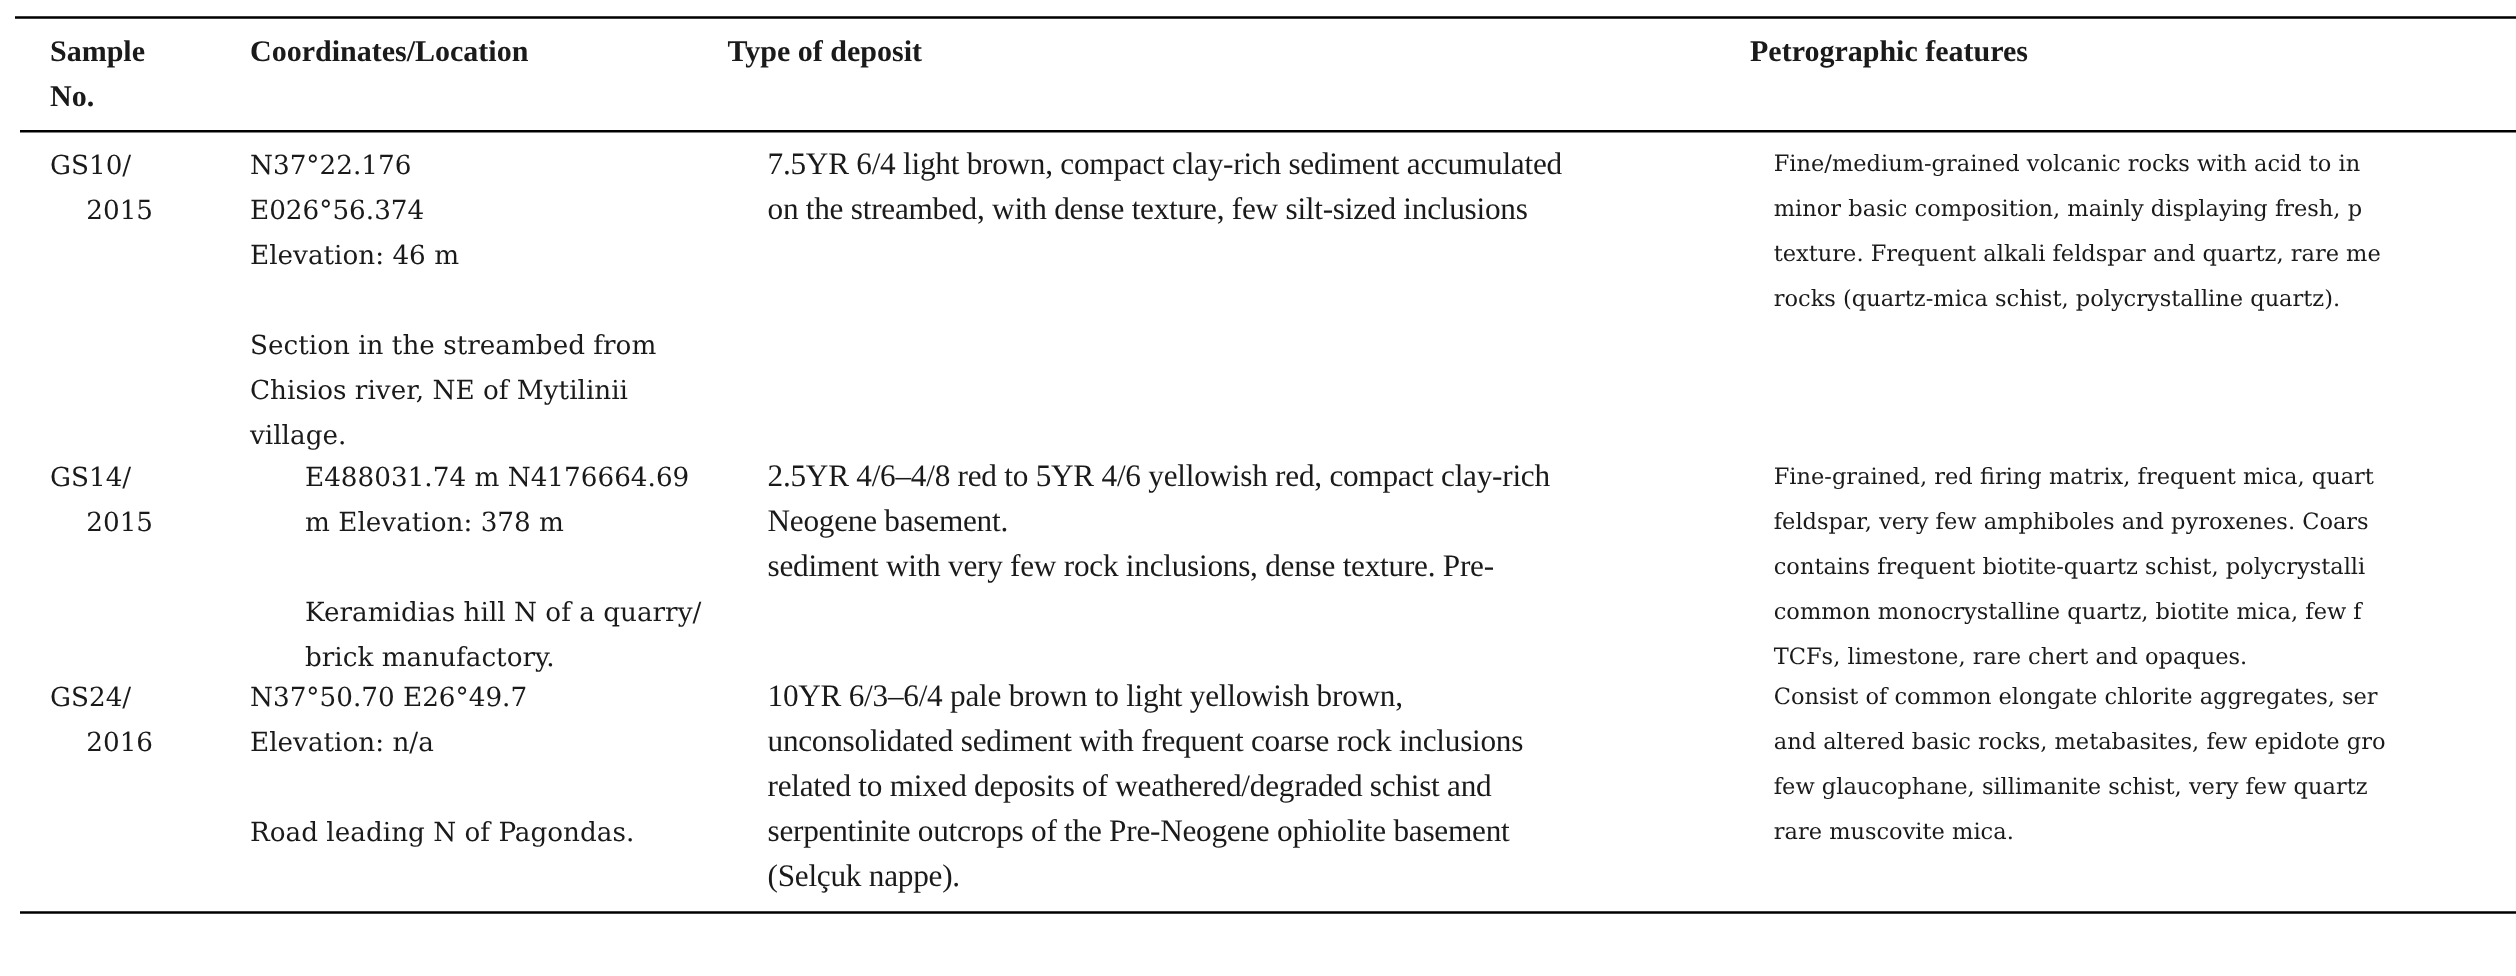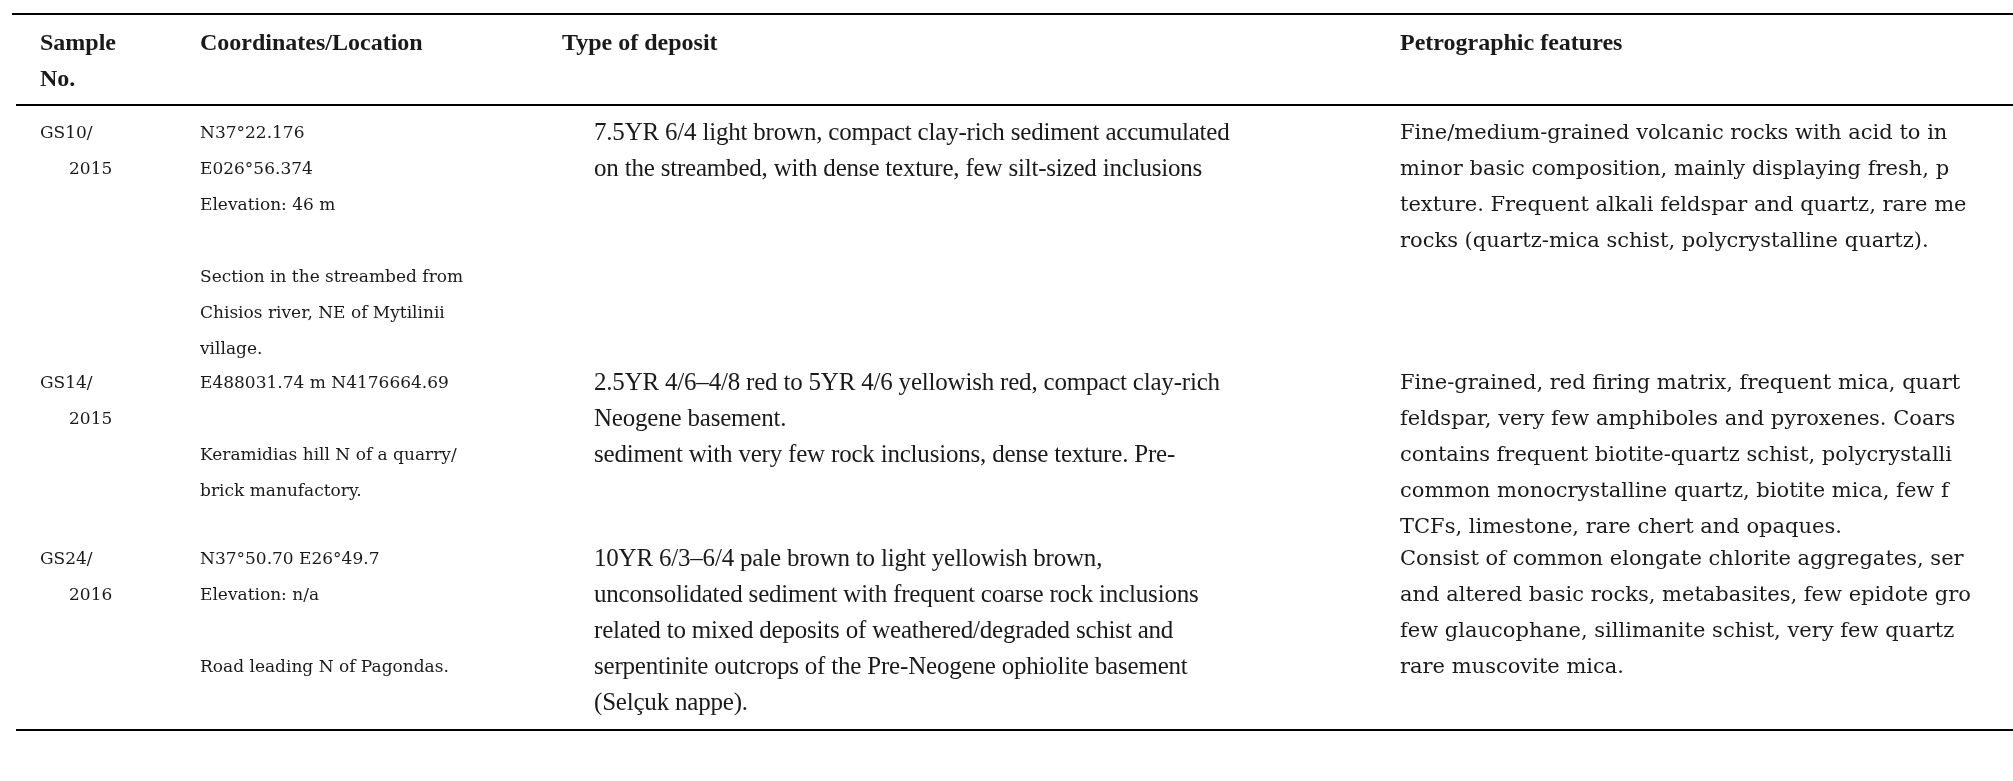--- a/index.html
+++ b/index.html
@@ -26,46 +26,46 @@
       position: absolute;
       background: #000;
       height: 2px;
     }
     .rule.top { top: 13px; left: 12px; width: 2001px; }
     .rule.mid { top: 104px; left: 16px; width: 1997px; }
     .rule.bottom { top: 729px; left: 16px; width: 1997px; height: 2px; }
 
     .cell {
       position: absolute;
-      font-size: 17px;
+      font-size: 21px;
       line-height: 36px;
       white-space: nowrap;
     }
     .hdr {
       font-weight: bold;
       font-size: 21px;
       line-height: 36px;
       font-family: "Liberation Serif", "DejaVu Serif", serif;
       font-size: 24px;
     }
     .col-sample { left: 40px; }
     .col-coord { left: 200px; }
-    .col-type { left: 562px; }
+    .col-type { left: 582px; }
     .col-petro { left: 1400px; }
 
     .sample-line2 { padding-left: 29px; }
     .gap { height: 36px; }
     .line { display: block; }
     .type-text {
       font-family: "Liberation Serif", "DejaVu Serif", serif;
       font-size: 25px;
       letter-spacing: -0.2px;
       margin-left: 32px;
     }
-    .petro-text { font-size: 21px; }
+    .petro-text { font-size: 18px; margin-left: 19px; }
   </style>
 </head>
 <body>
 
 <div class="page">
 
   <div class="rule top"></div>
 
   <div class="cell hdr col-sample" style="top:24px;">
     <span class="line">Sample</span>
@@ -101,22 +101,23 @@
       <span class="line">texture. Frequent alkali feldspar and quartz, rare me</span>
       <span class="line">rocks (quartz-mica schist, polycrystalline quartz).</span>
     </div>
   </div>
 
   <div>
     <div class="cell col-sample" style="top:364px;">
       <span class="line">GS14/</span>
       <span class="line sample-line2">2015</span>
     </div>
-    <div class="cell col-coord" style="top:364px;">
+    <div class="cell col-coord" style="top:364px;margin-left:44px;">
       <span class="line">E488031.74 m N4176664.69</span>
+      <span class="line">m Elevation: 378 m</span>
       <span class="line gap"></span>
       <span class="line">Keramidias hill N of a quarry/</span>
       <span class="line">brick manufactory.</span>
     </div>
     <div class="cell col-type type-text" style="top:364px;">
       <span class="line">2.5YR 4/6–4/8 red to 5YR 4/6 yellowish red, compact clay-rich</span>
       <span class="line">Neogene basement.</span>
       <span class="line">sediment with very few rock inclusions, dense texture. Pre-</span>
     </div>
     <div class="cell col-petro petro-text" style="top:364px;">

